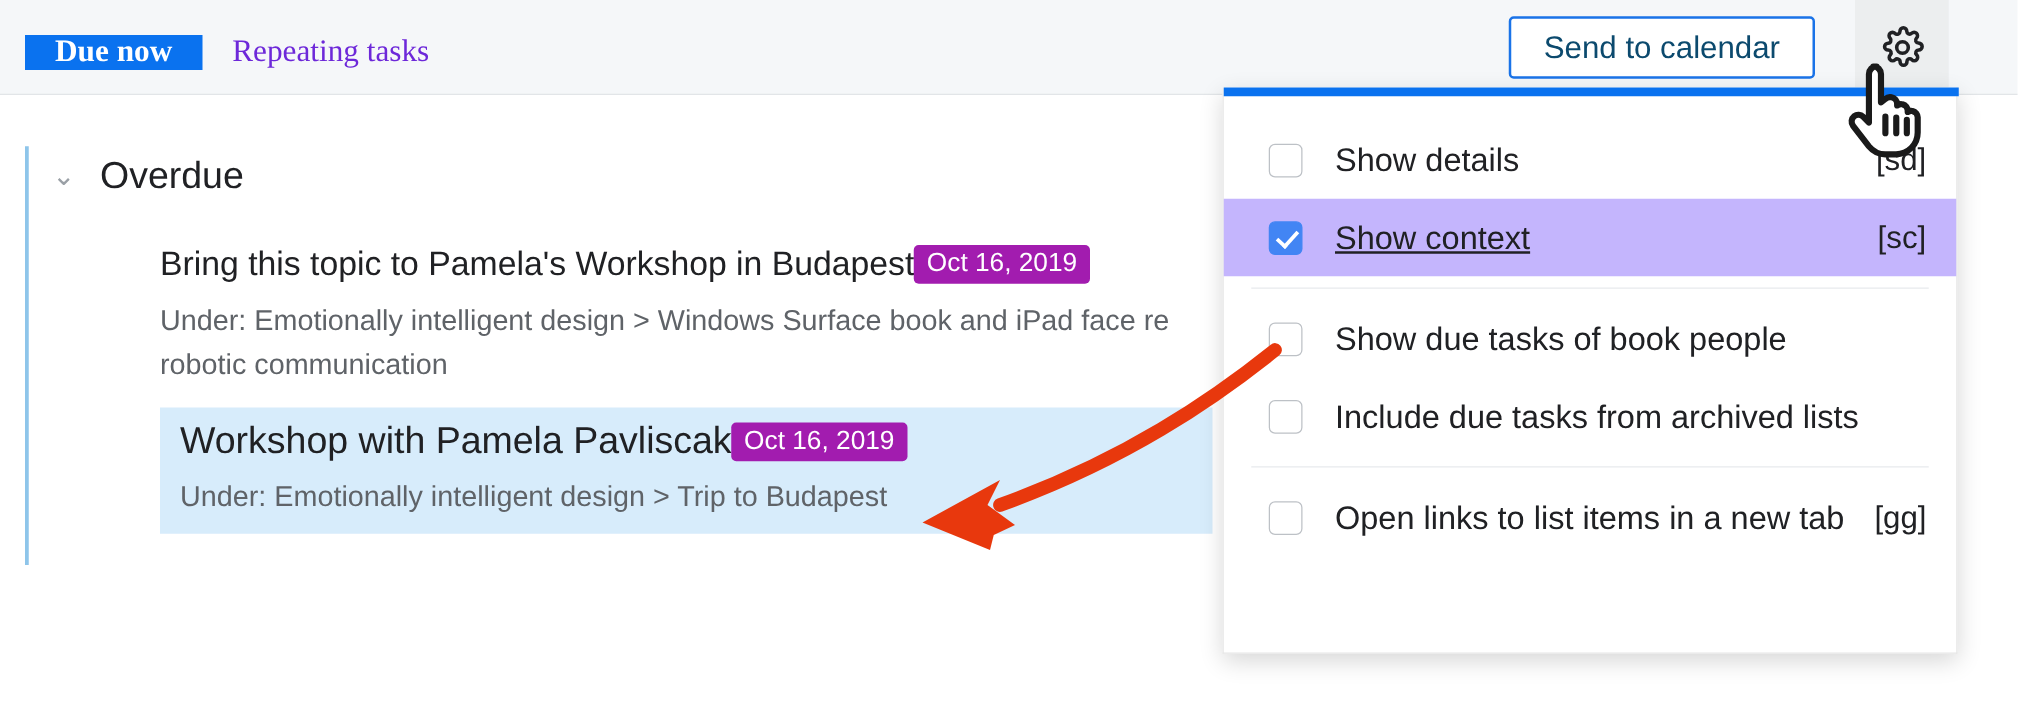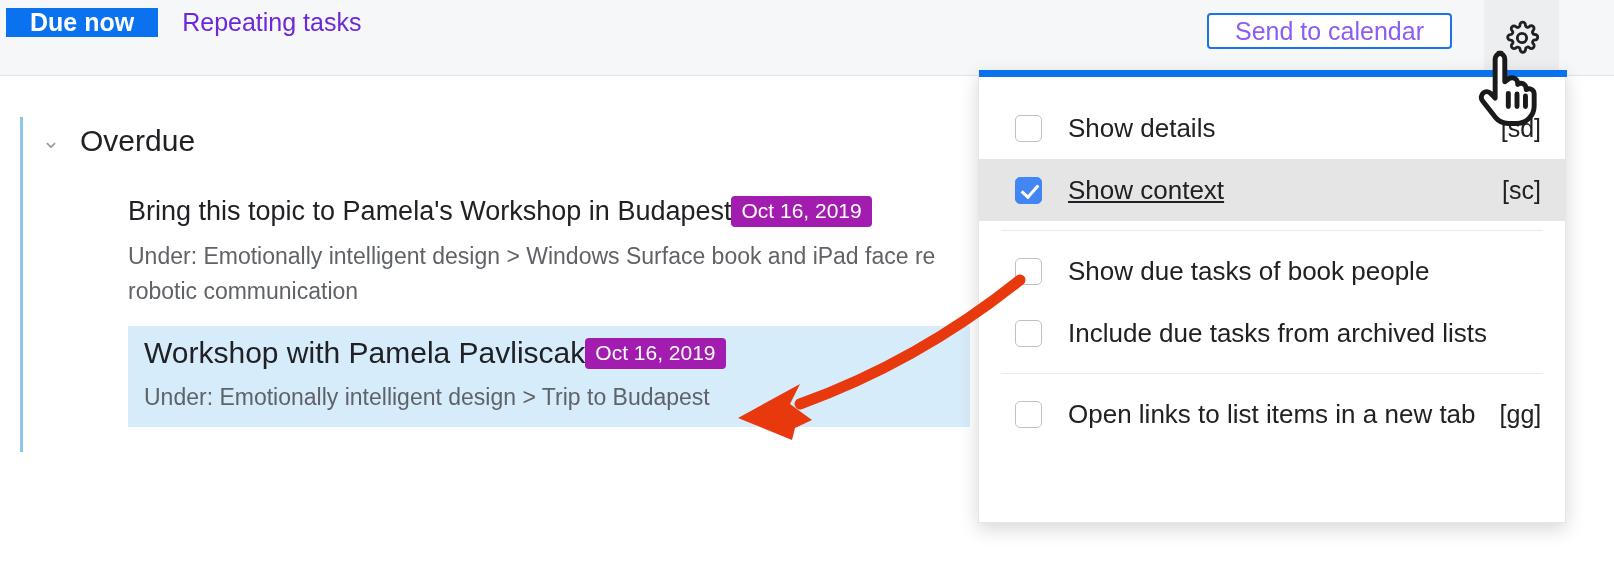--- a/index.html
+++ b/index.html
@@ -20,24 +20,25 @@
     position: absolute;
     left: 0; top: 0;
     width: 1614px;
     height: 76px;
     background: #f5f7f9;
     border-bottom: 1px solid #e2e5e8;
     box-sizing: border-box;
   }
   #tabs {
     position: absolute;
-    left: 6px; top: 8px;
+    left: 20px; top: 8px;
     height: 67px;
     display: flex;
-    align-items: flex-start;
+    align-items: center;
+    font-family: Liberation Serif, serif;
   }
   .tab {
     display: flex;
     align-items: center;
     justify-content: center;
     padding: 0 24px;
     font-size: 25px;
     color: #6d28d9;
     cursor: pointer;
     user-select: none;
@@ -46,30 +47,30 @@
   .tab.active {
     background: #0a72ef;
     color: #ffffff;
     font-weight: bold;
   }
 
   #send-to-calendar-button {
     position: absolute;
     right: 162px;
     top: 13px;
-    height: 36px;
+    height: 50px;
     box-sizing: border-box;
     padding: 0 26px;
     display: flex;
     align-items: center;
     justify-content: center;
     border: 2px solid #1a73e8;
     border-radius: 4px;
     background: #ffffff;
-    color: #8b5cf6;
+    color: #0c4a6e;
     font-size: 25px;
     cursor: pointer;
     white-space: nowrap;
   }
 
   #settings-gear-button {
     position: absolute;
     left: 1484px;
     top: 0px;
     width: 75px;
@@ -198,21 +199,21 @@
   }
   .menu-item {
     display: flex;
     align-items: center;
     height: 62px;
     padding: 0 24px 0 36px;
     cursor: pointer;
     box-sizing: border-box;
   }
   .menu-item.selected {
-    background: #e5e5e5;
+    background: #c4b5fd;
   }
   .menu-checkbox {
     width: 27px;
     height: 27px;
     border: 1px solid #bdc1c6;
     border-radius: 5px;
     background: #ffffff;
     box-sizing: border-box;
     flex: 0 0 auto;
     position: relative;

